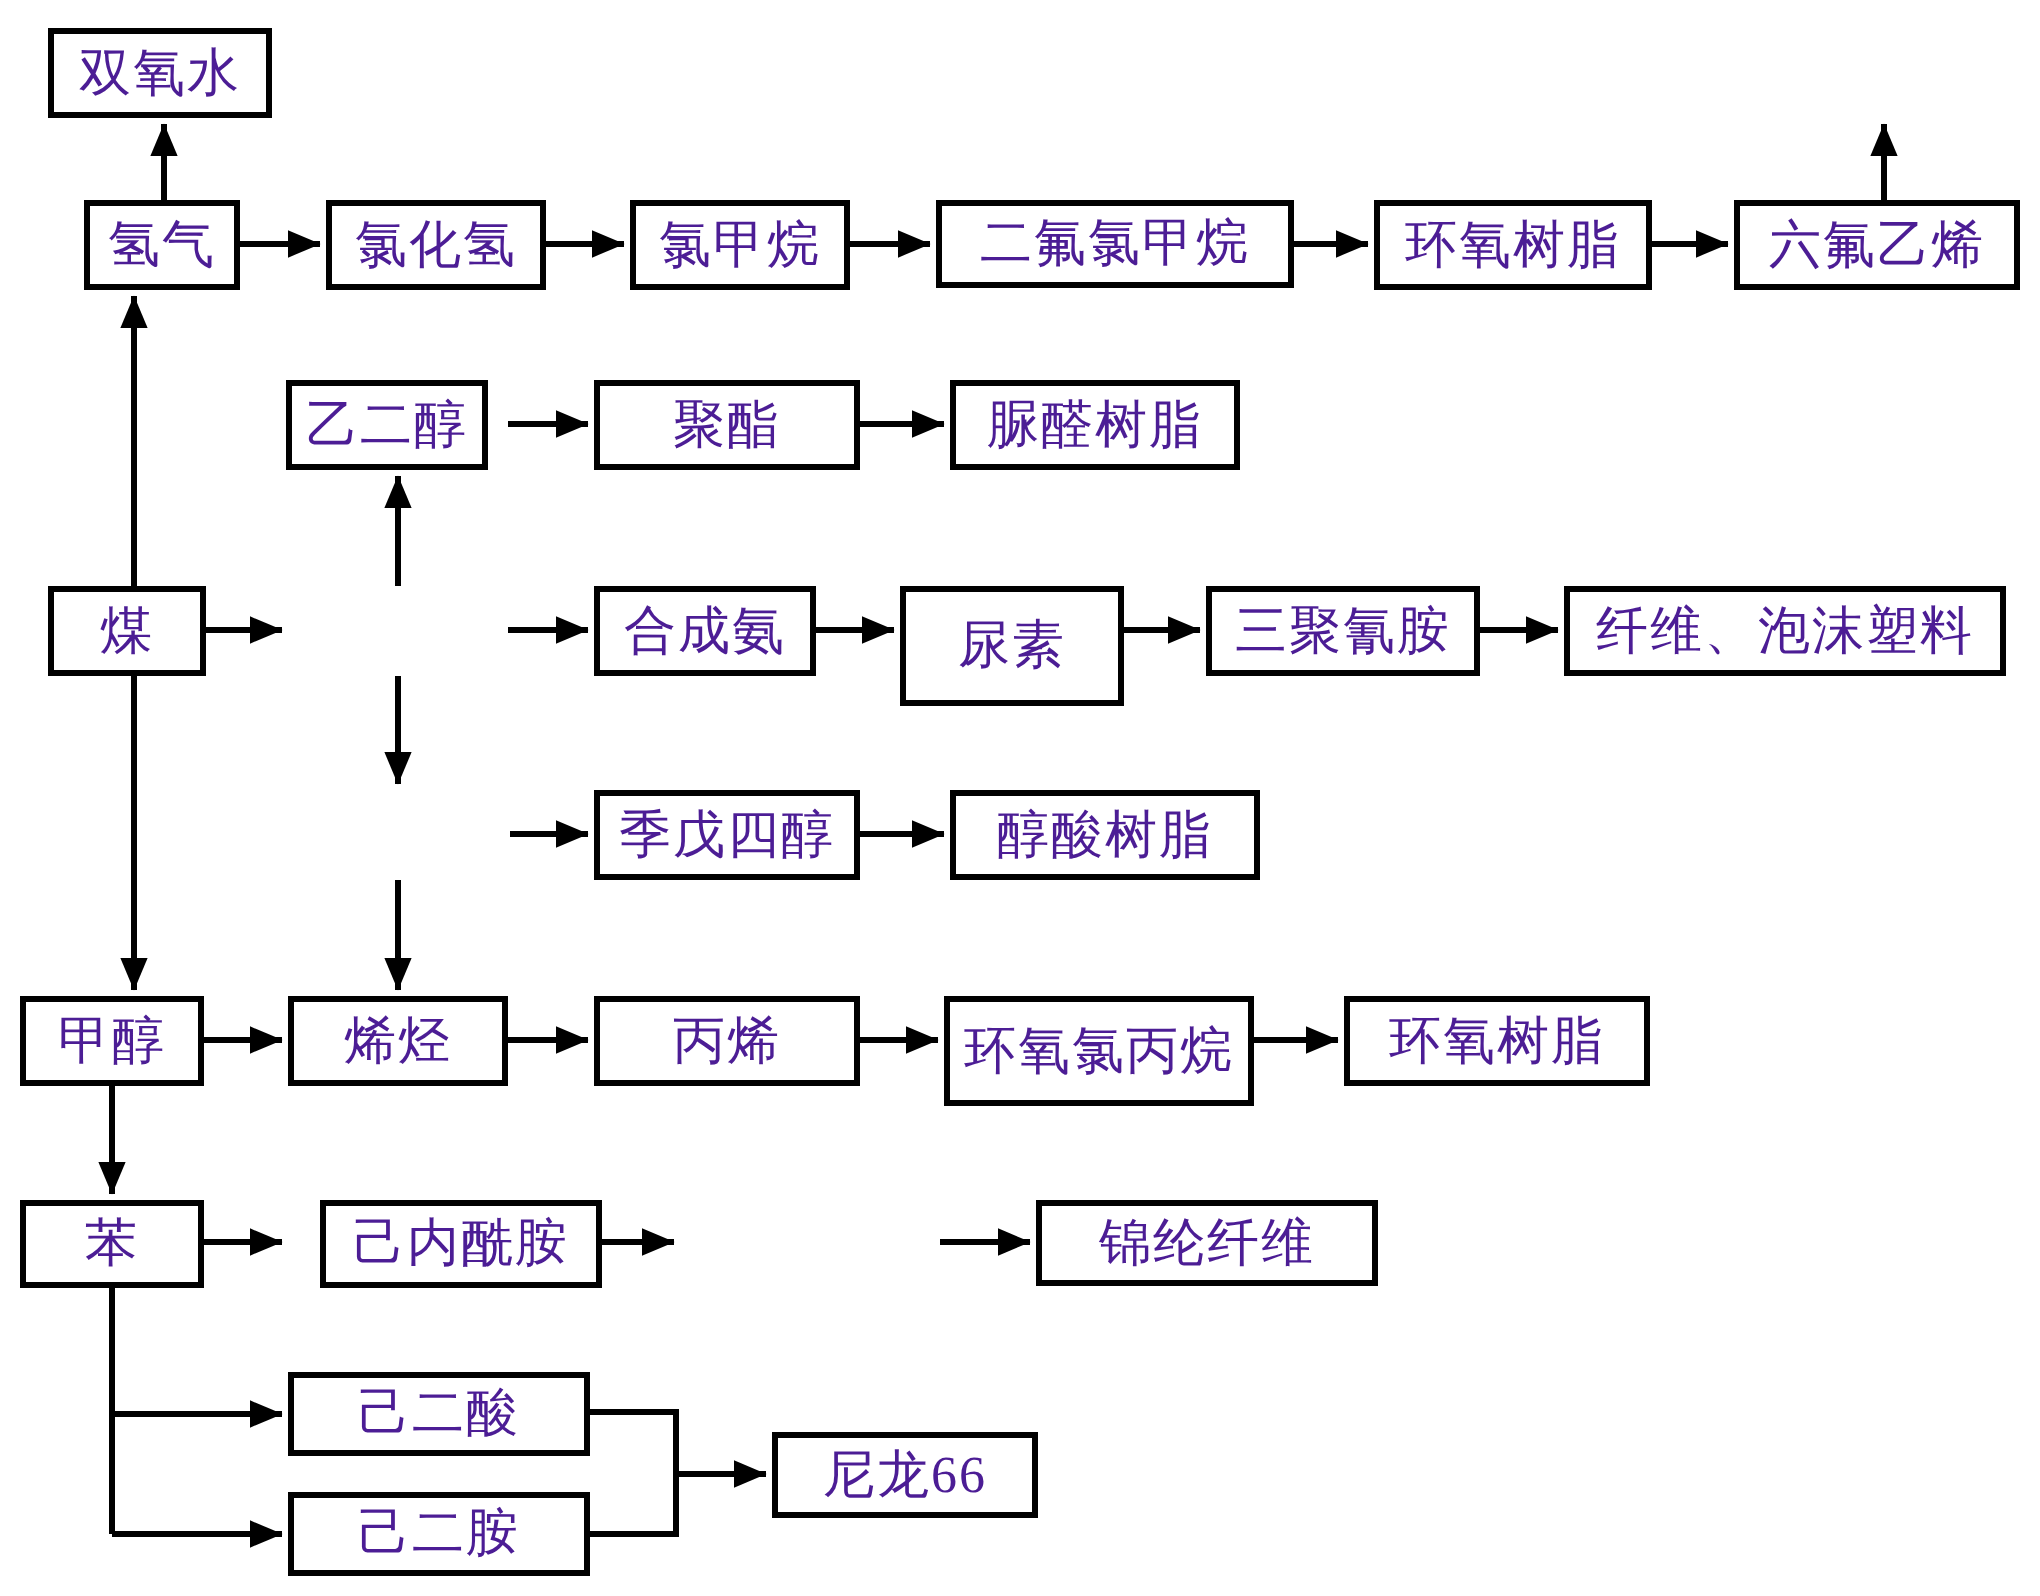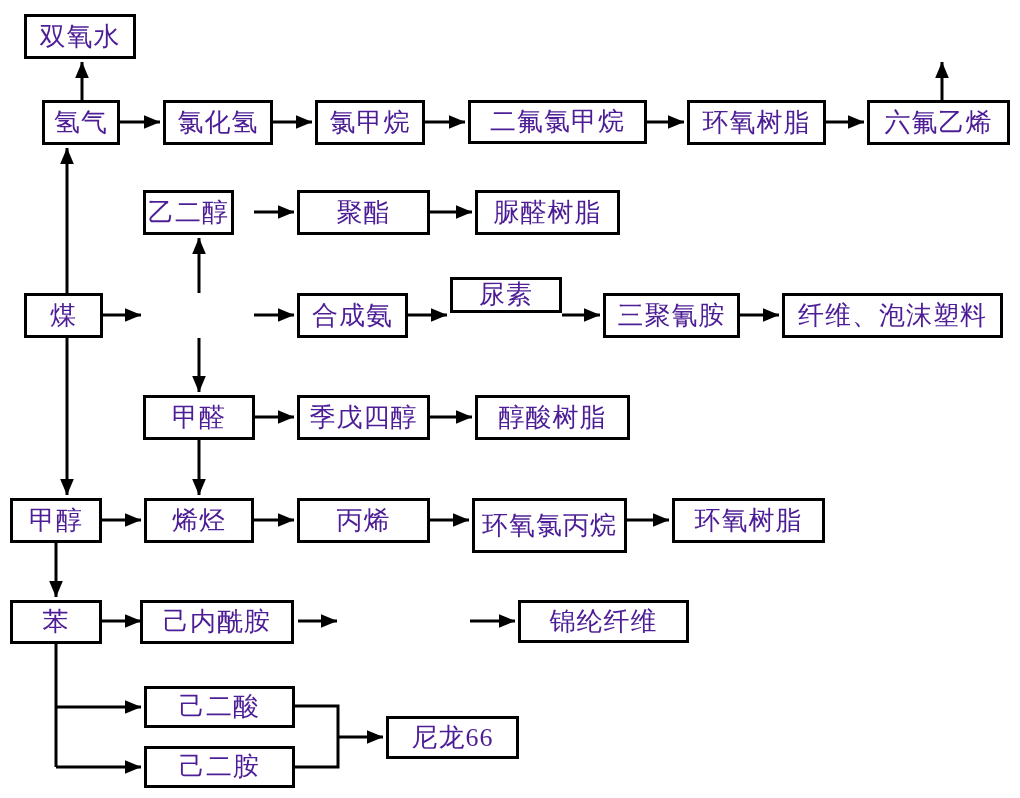--- a/index.html
+++ b/index.html
@@ -92,41 +92,40 @@
 
   <div class="node" style="left:24px;top:14px;width:112px;height:45px">双氧水</div>
 
   <div class="node" style="left:42px;top:100px;width:78px;height:45px">氢气</div>
   <div class="node" style="left:163px;top:100px;width:110px;height:45px">氯化氢</div>
   <div class="node" style="left:315px;top:100px;width:110px;height:45px">氯甲烷</div>
   <div class="node" style="left:468px;top:100px;width:179px;height:44px">二氟氯甲烷</div>
   <div class="node" style="left:687px;top:100px;width:139px;height:45px">环氧树脂</div>
   <div class="node" style="left:867px;top:100px;width:143px;height:45px">六氟乙烯</div>
 
-  <div class="node" style="left:143px;top:190px;width:91px;height:45px">乙二醇</div>
+  <div class="node" style="left:143px;top:190px;width:101px;height:45px">乙二醇</div>
   <div class="node" style="left:297px;top:190px;width:133px;height:45px">聚酯</div>
   <div class="node" style="left:475px;top:190px;width:145px;height:45px">脲醛树脂</div>
 
   <div class="node" style="left:24px;top:293px;width:79px;height:45px">煤</div>
   <div class="node" style="left:297px;top:293px;width:111px;height:45px">合成氨</div>
-  <div class="node" style="left:450px;top:277px;width:112px;height:36px">尿素</div>
+  <div class="node" style="left:450px;top:293px;width:112px;height:60px">尿素</div>
   <div class="node" style="left:603px;top:293px;width:137px;height:45px">三聚氰胺</div>
   <div class="node" style="left:782px;top:293px;width:221px;height:45px">纤维、泡沫塑料</div>
 
-  <div class="node" style="left:143px;top:395px;width:112px;height:45px">甲醛</div>
   <div class="node" style="left:297px;top:395px;width:133px;height:45px">季戊四醇</div>
   <div class="node" style="left:475px;top:395px;width:155px;height:45px">醇酸树脂</div>
 
   <div class="node" style="left:10px;top:498px;width:92px;height:45px">甲醇</div>
   <div class="node" style="left:144px;top:498px;width:110px;height:45px">烯烃</div>
   <div class="node" style="left:297px;top:498px;width:133px;height:45px">丙烯</div>
   <div class="node" style="left:472px;top:498px;width:155px;height:55px">环氧氯丙烷</div>
   <div class="node" style="left:672px;top:498px;width:153px;height:45px">环氧树脂</div>
 
   <div class="node" style="left:10px;top:600px;width:92px;height:44px">苯</div>
-  <div class="node" style="left:140px;top:600px;width:154px;height:44px">己内酰胺</div>
+  <div class="node" style="left:160px;top:600px;width:141px;height:44px">己内酰胺</div>
   <div class="node" style="left:518px;top:600px;width:171px;height:43px">锦纶纤维</div>
 
   <div class="node" style="left:144px;top:686px;width:151px;height:42px">己二酸</div>
   <div class="node" style="left:144px;top:746px;width:151px;height:42px">己二胺</div>
   <div class="node" style="left:386px;top:716px;width:133px;height:43px">尼龙66</div>
 
 </div>
 
 </body></html>

